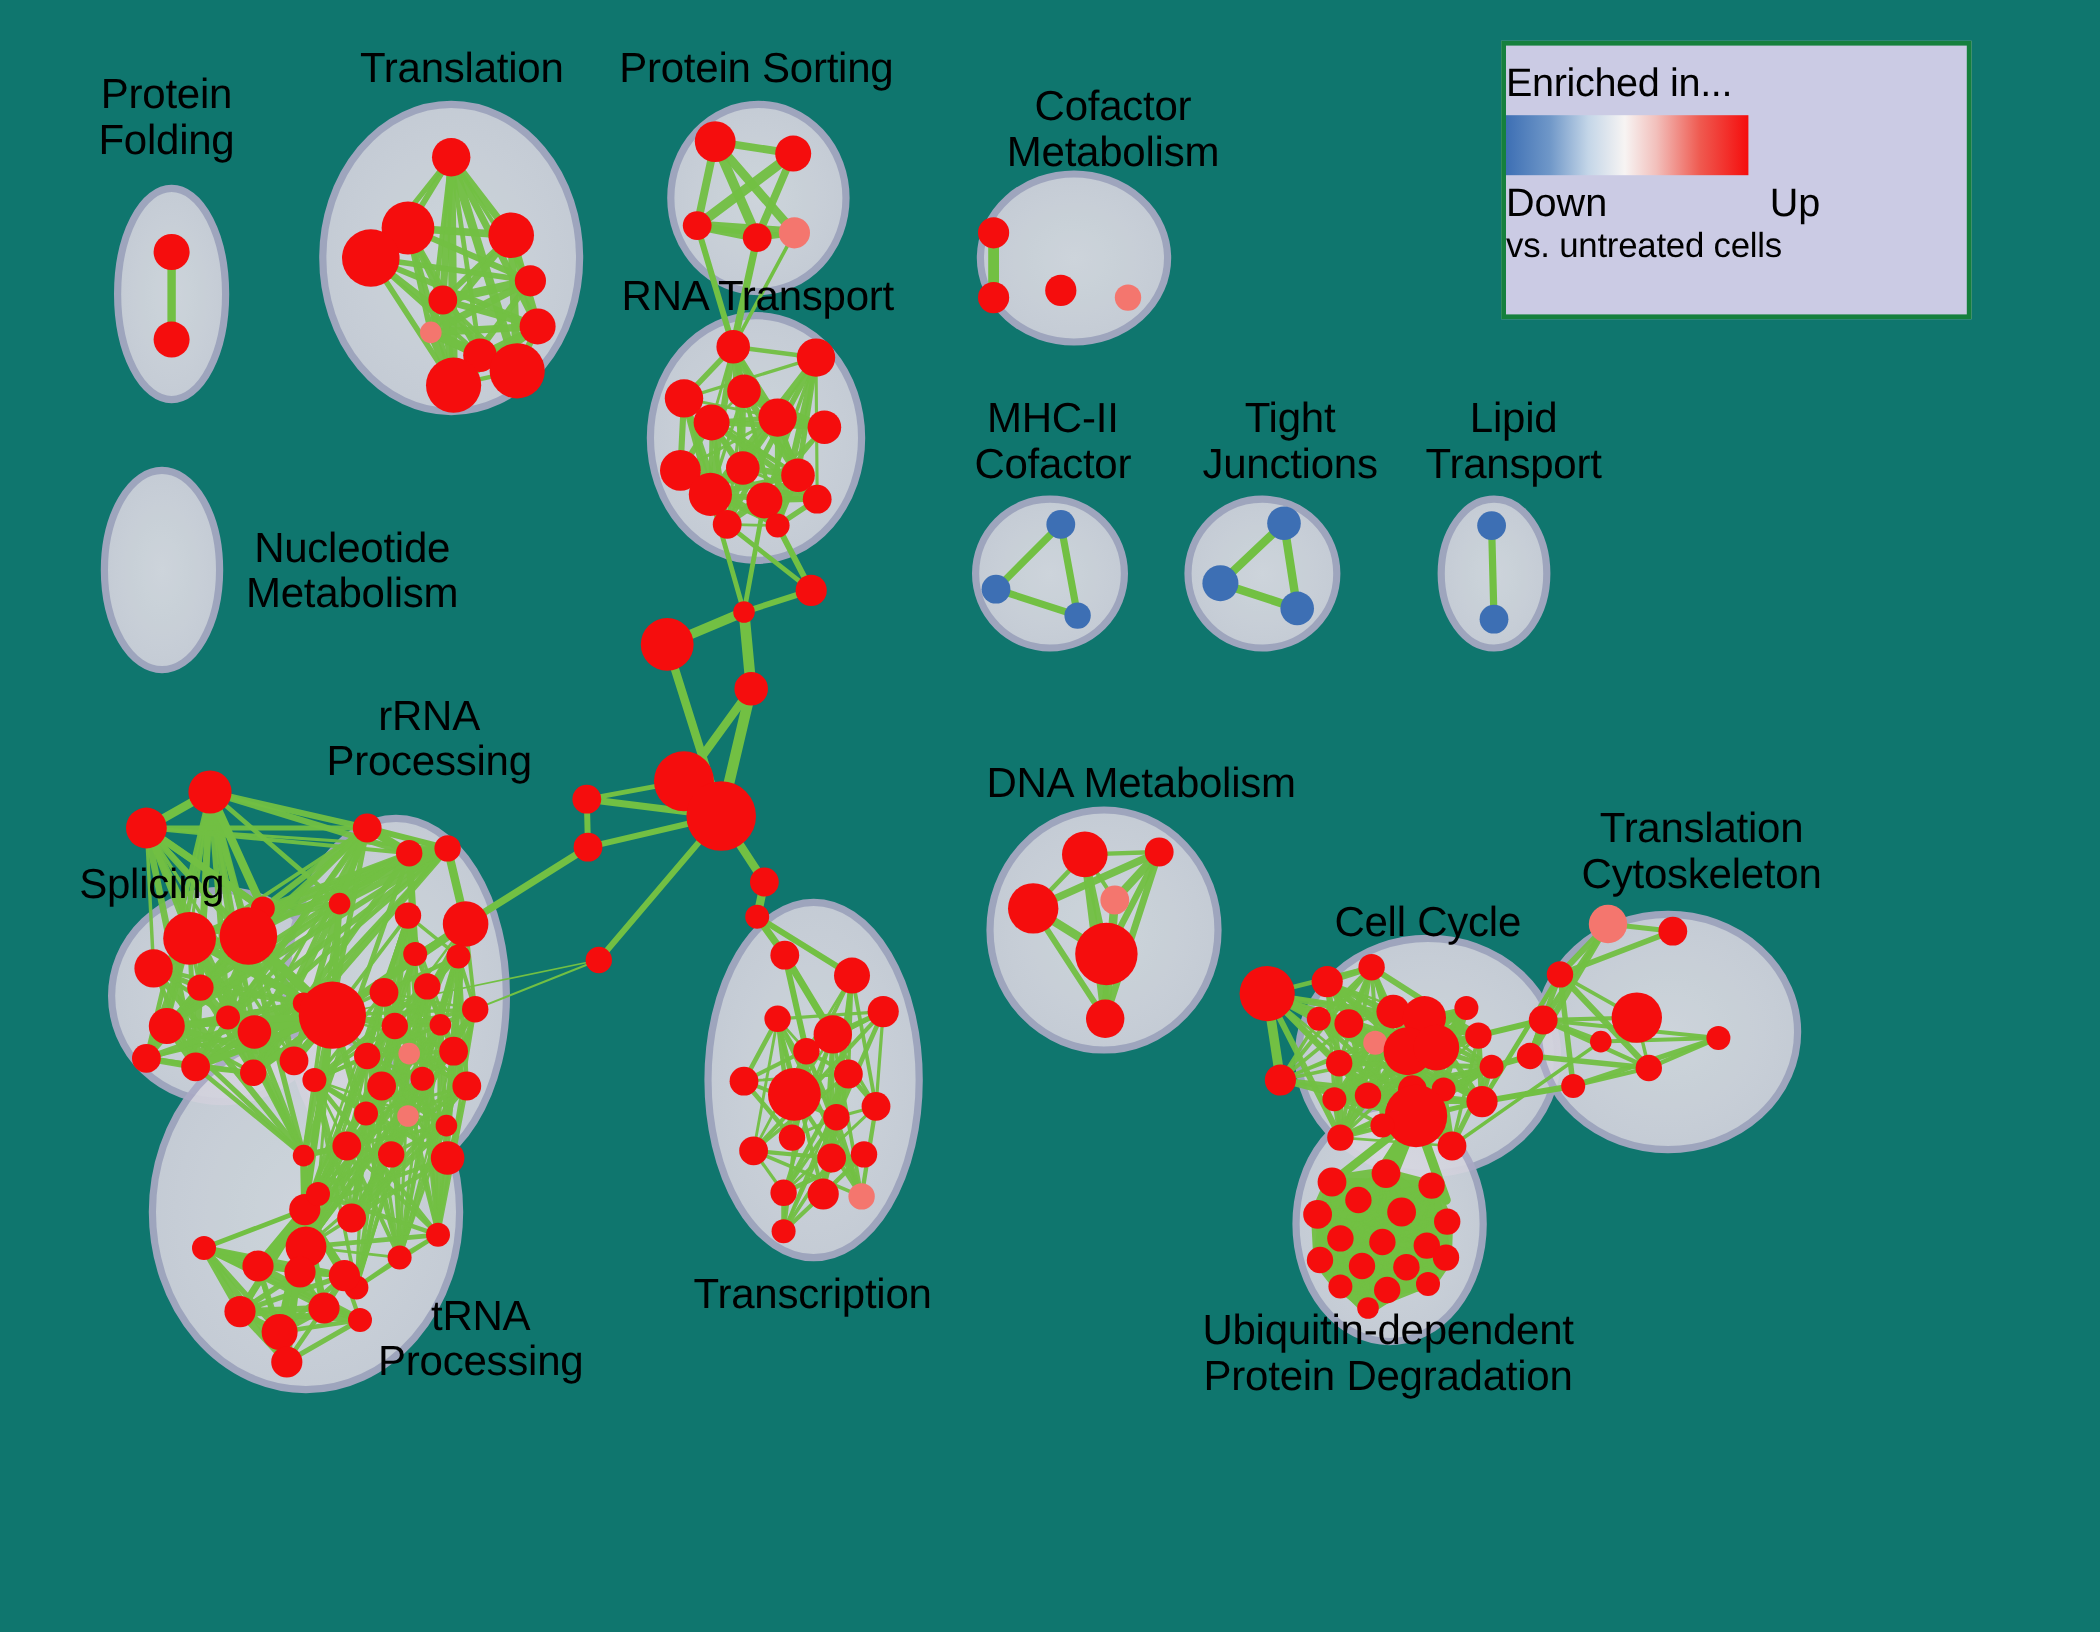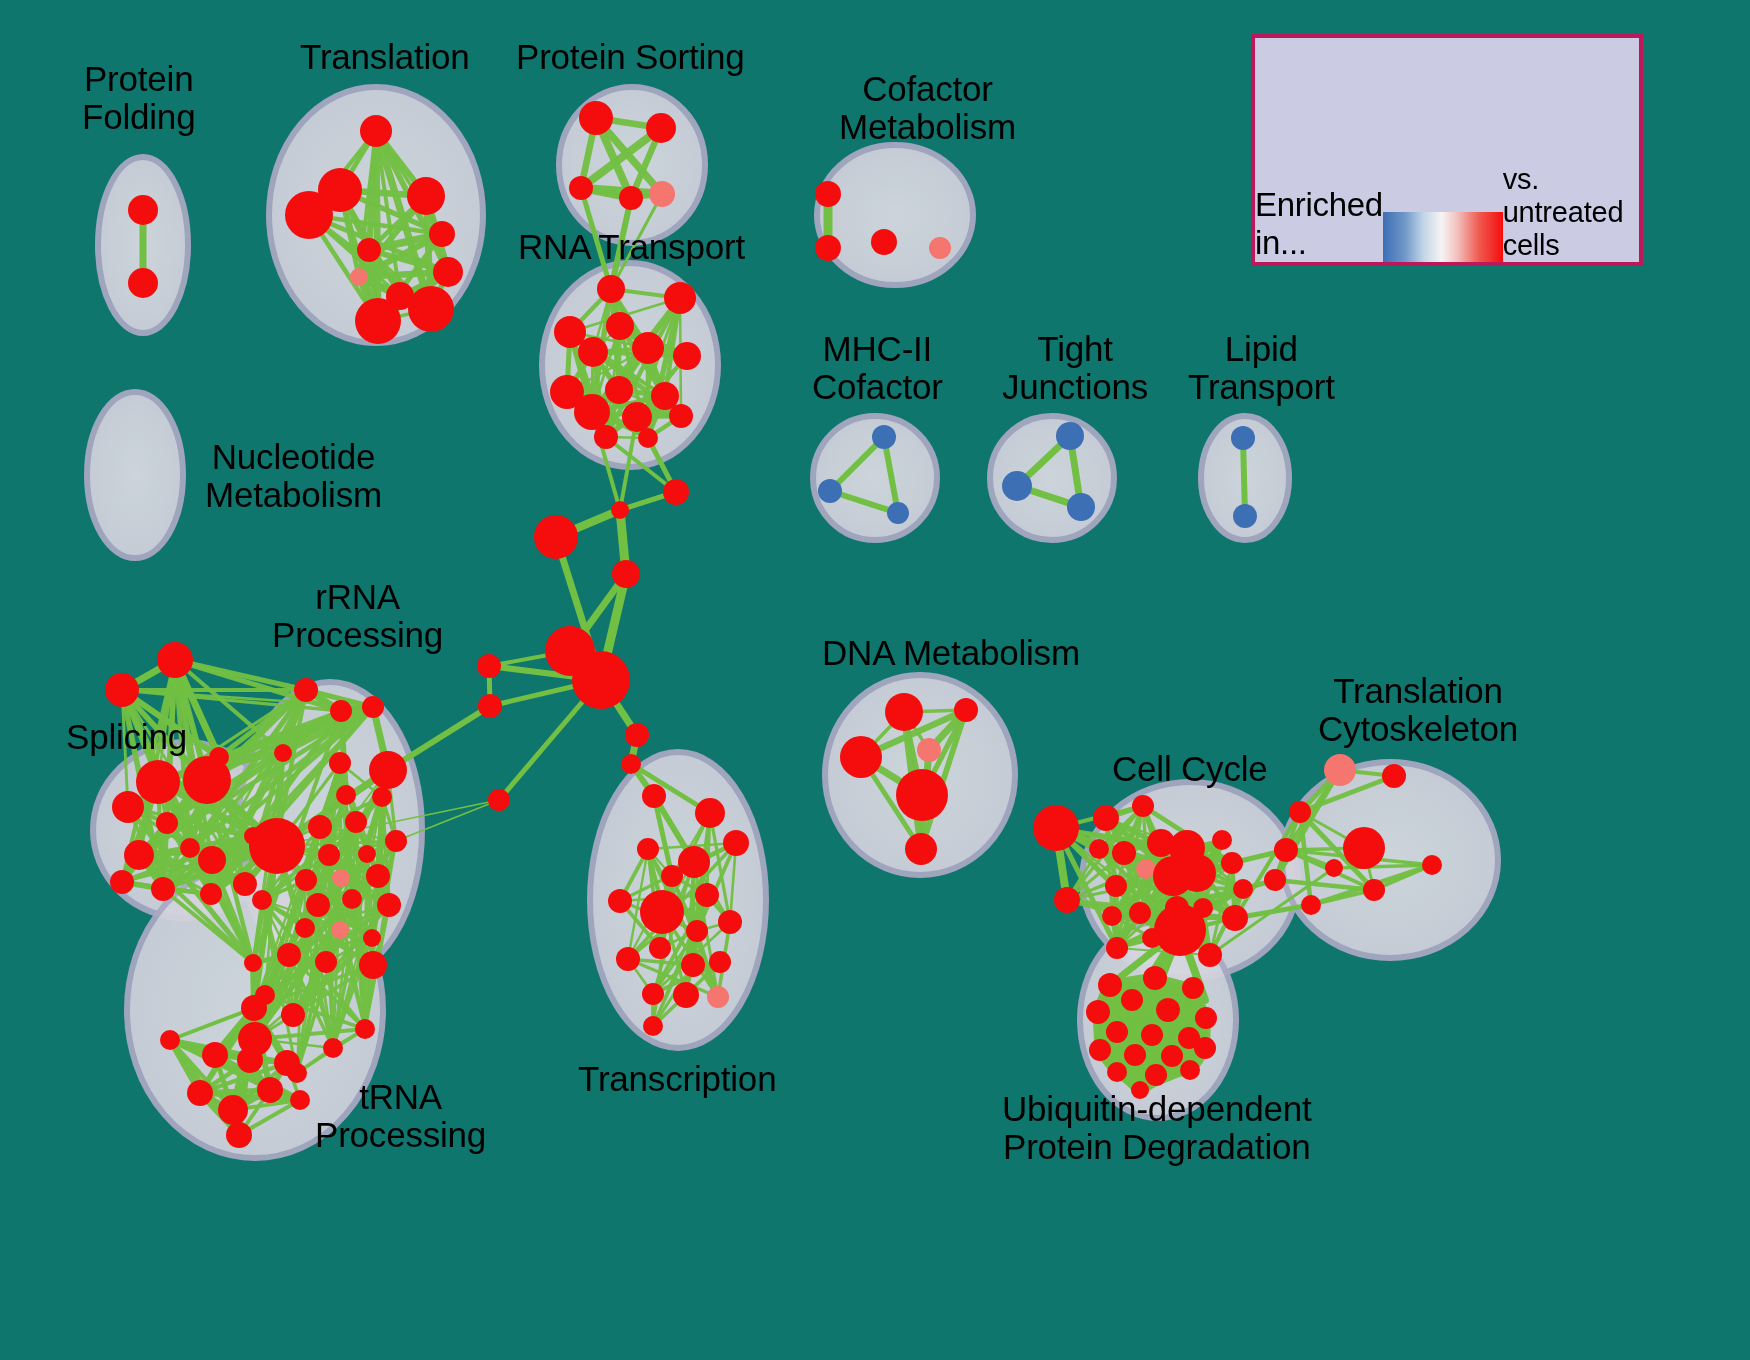--- a/index.html
+++ b/index.html
@@ -32,25 +32,26 @@
     white-space: pre;
     text-align: center;
     letter-spacing: -0.2px;
   }
   #legend-box {
     position: absolute;
     left: 1251px;
     top: 34px;
     width: 392px;
     height: 232px;
-    border: 4px solid #be185d;
+    border: 4px solid #15803d;
     background: #cbcbe4;
     box-sizing: border-box;
     display: flex;
-    align-items: flex-end;
+    flex-direction: column;
+    align-items: flex-start;
   }
   #legend-title {
     font-size: 33px;
     color: #000;
     margin-top: 12px;
     letter-spacing: -0.3px;
   }
   #legend-bar {
     width: 202px;
     height: 50px;
@@ -1247,16 +1248,20 @@
       <div class="cluster-label" style="left: 1112px; top: 750px;">Cell Cycle</div>
       <div class="cluster-label" style="left: 1318px; top: 672px;">Translation
 Cytoskeleton</div>
       <div class="cluster-label" style="left: 1002px; top: 1090px;">Ubiquitin-dependent
 Protein Degradation</div>
     </div>
 
   <div id="legend-box">
     <div id="legend-title">Enriched in...</div>
     <div id="legend-bar"></div>
+    <div id="legend-ends">
+      <span>Down</span>
+      <span>Up</span>
+    </div>
     <div id="legend-sub2">vs. untreated cells</div>
   </div>
 
 </div>
 
 </body></html>

